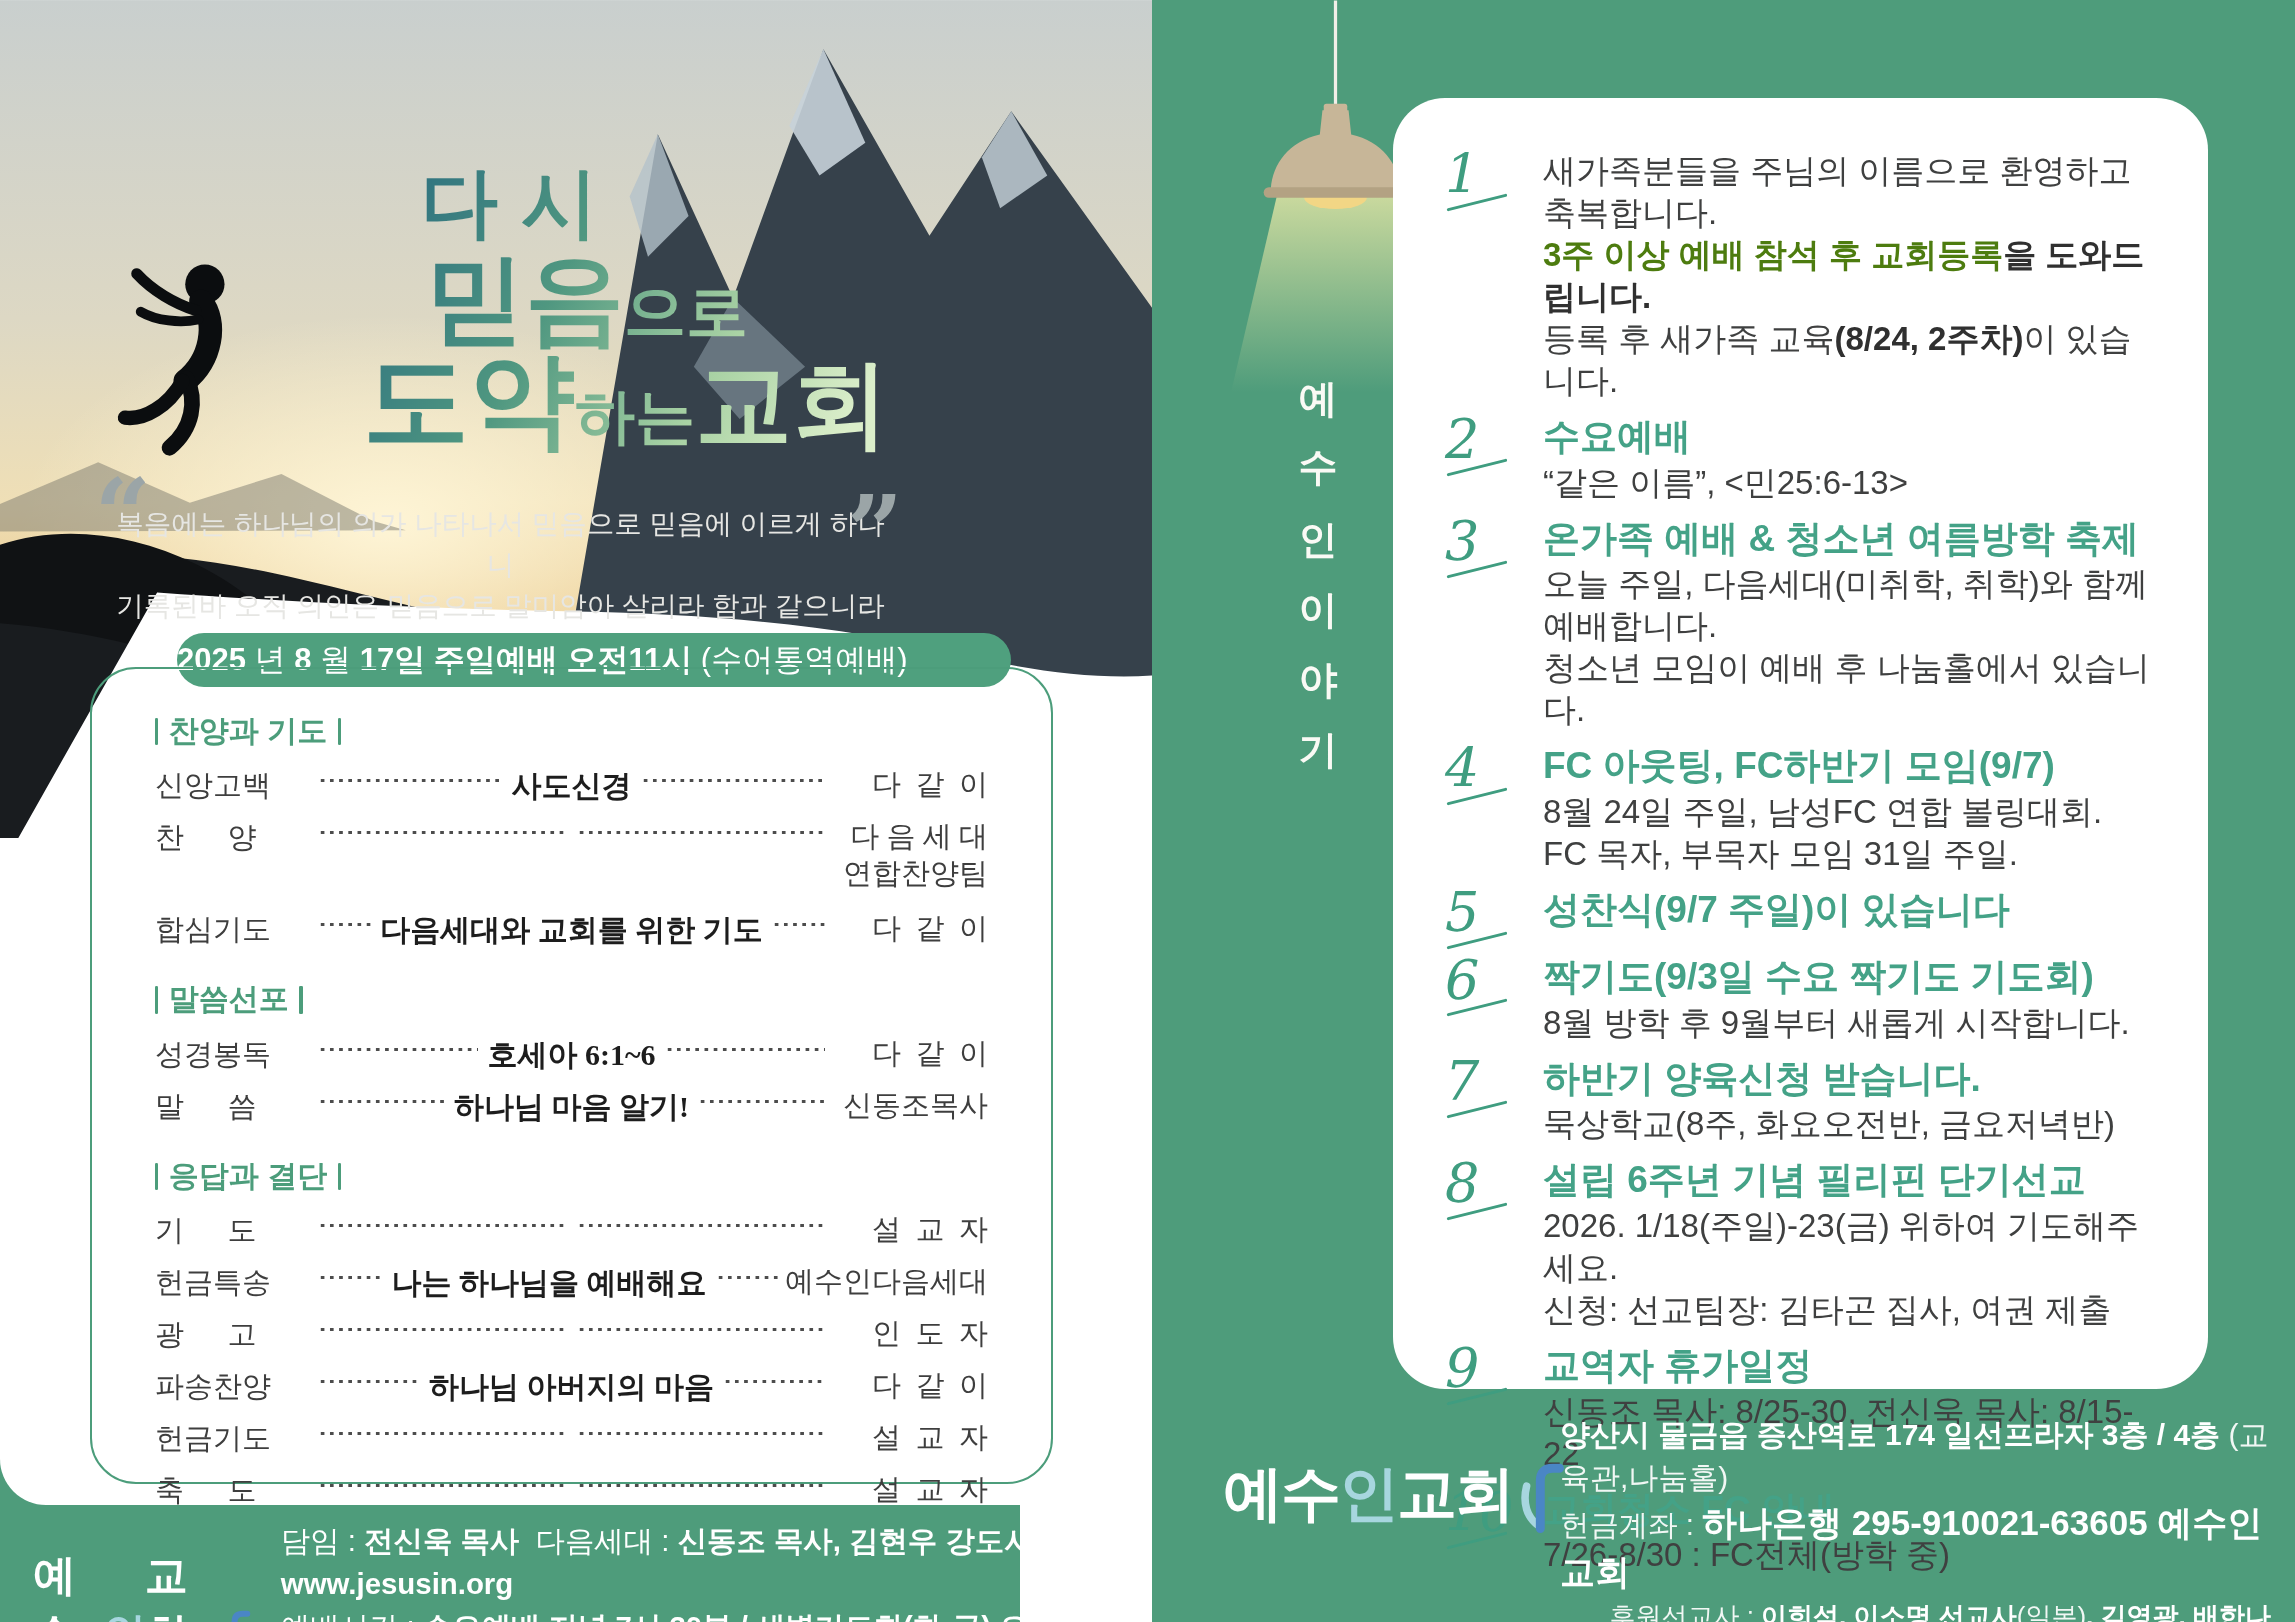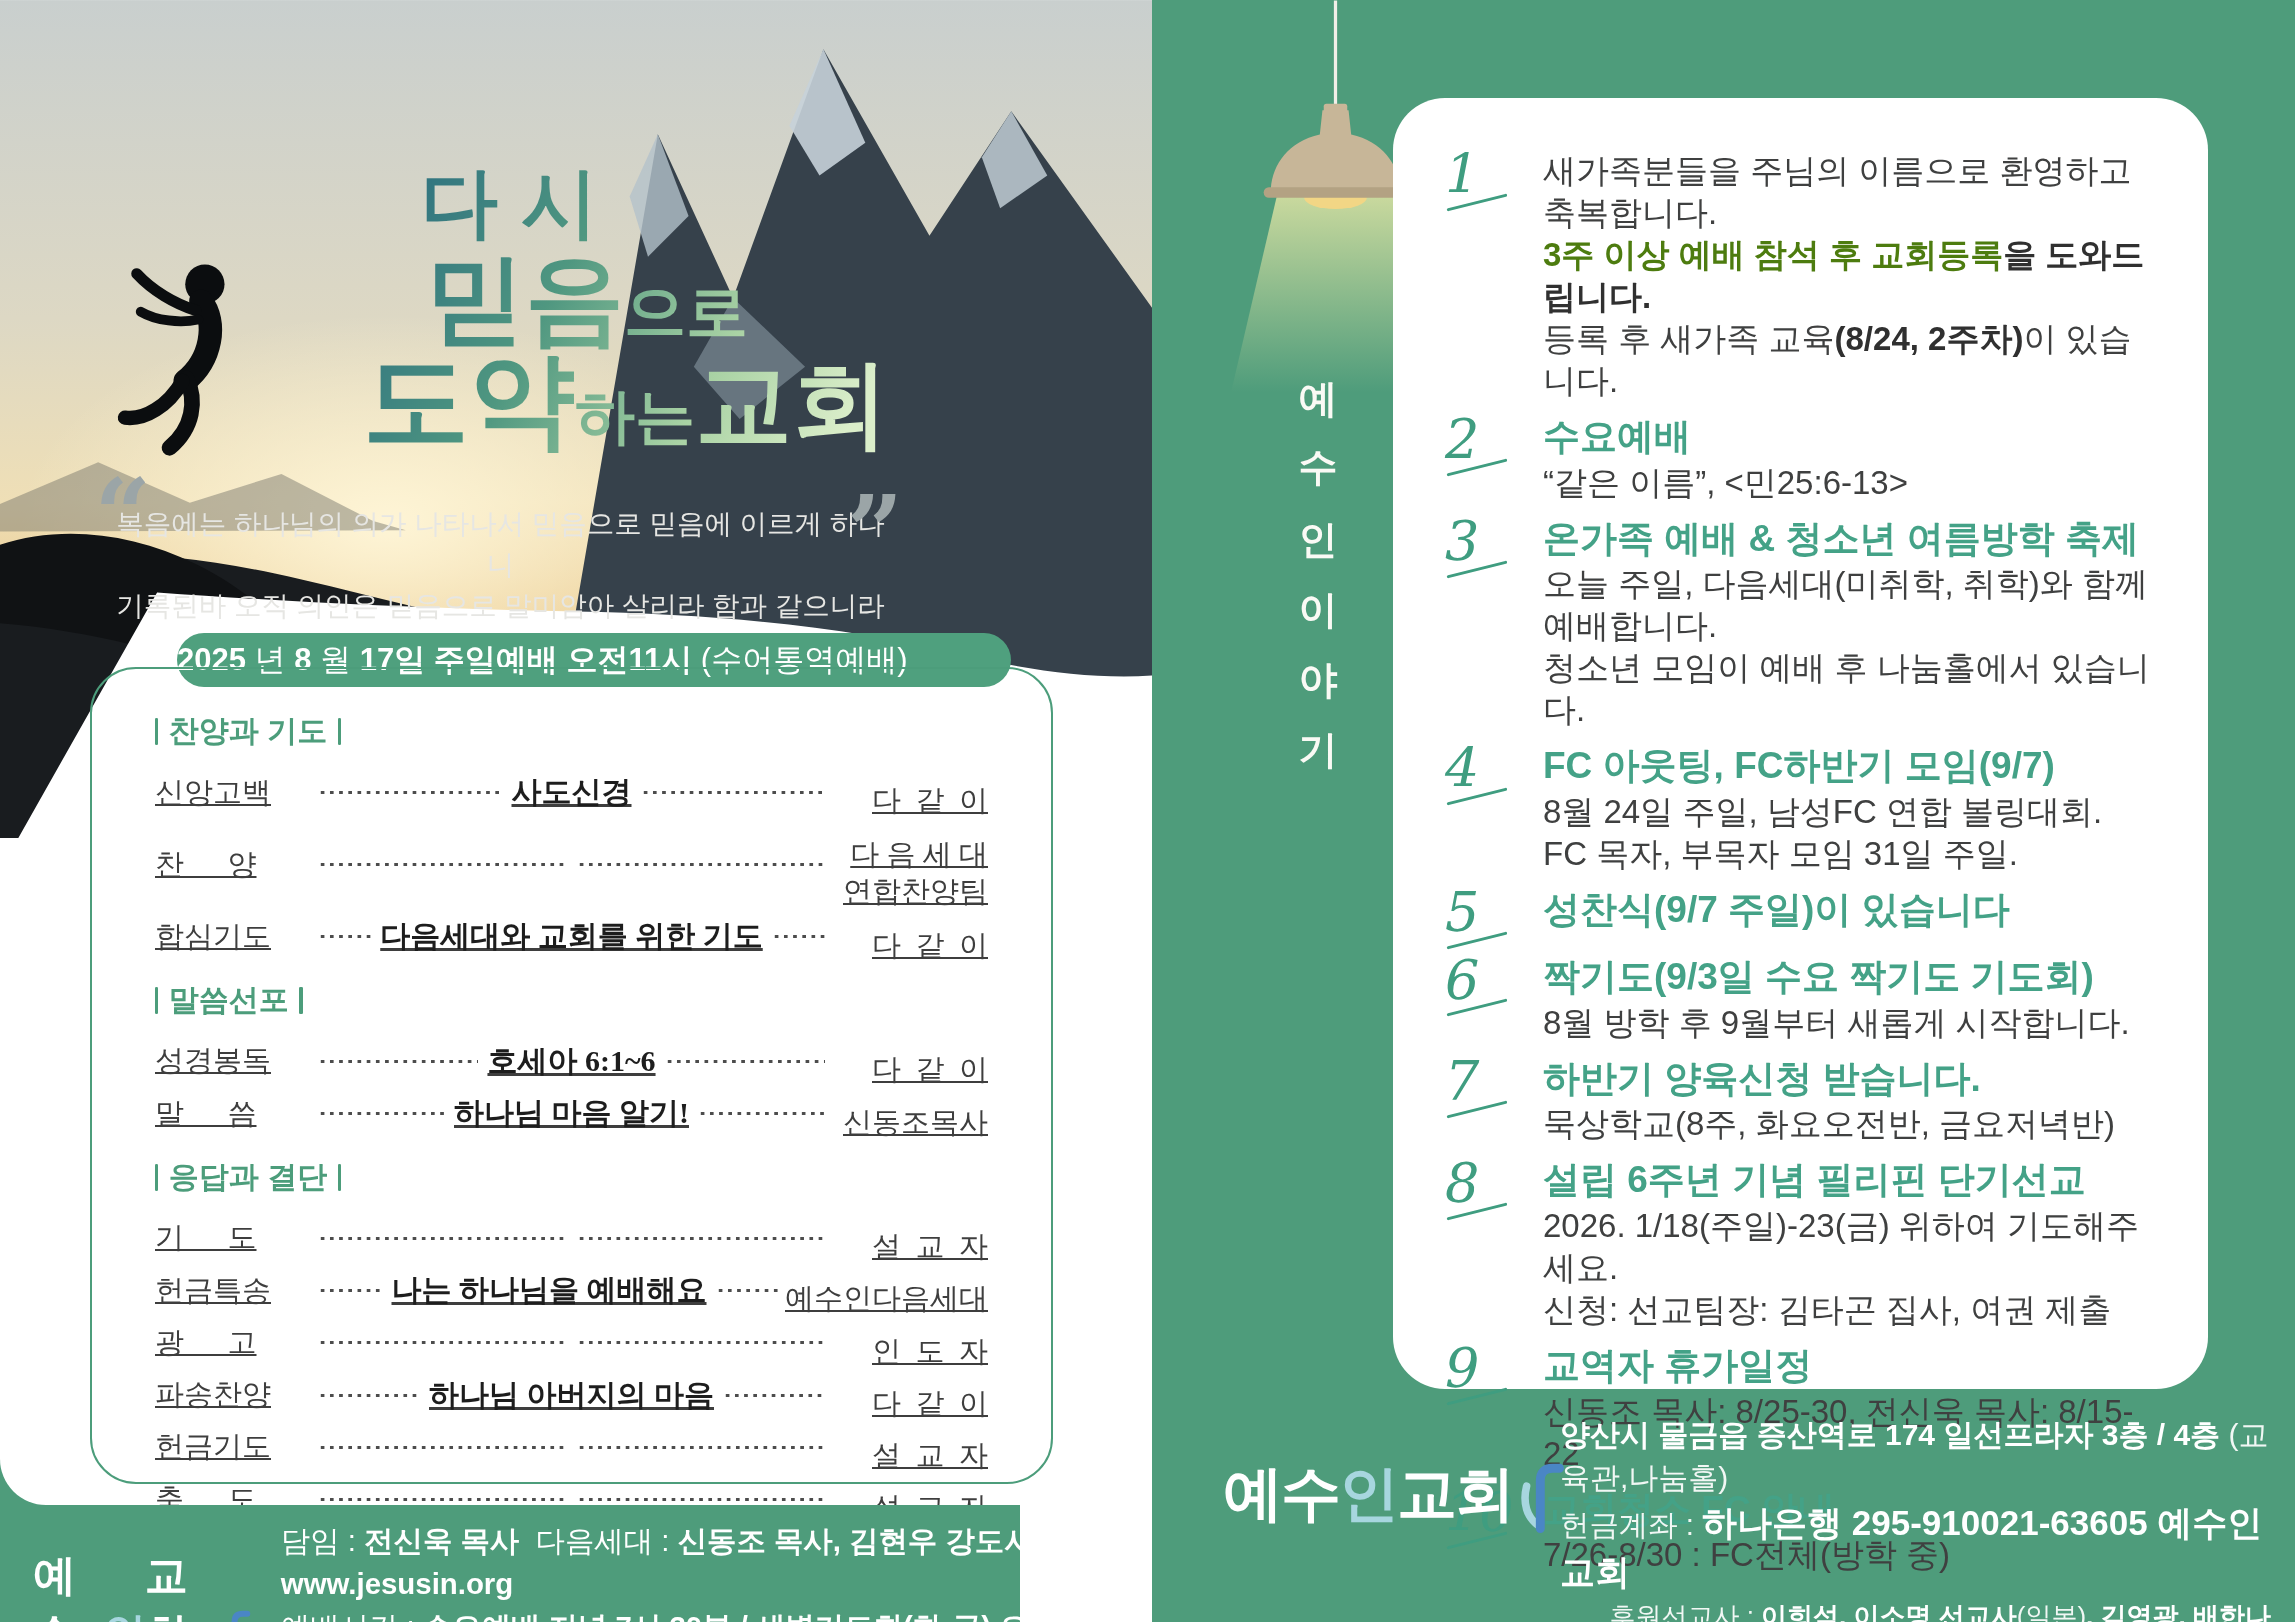--- a/index.html
+++ b/index.html
@@ -40,30 +40,30 @@
                border-radius:27px;display:flex;align-items:center;
                color:#fff;font-size:31px;white-space:pre;}
   .order-card{position:absolute;left:90px;top:667px;width:963px;height:817px;
               border:2.6px solid #4C9D7B;border-radius:46px;box-sizing:border-box;
               padding:42px 63px 0 63px;}
   .osection{margin-bottom:17px;}
   .oheader{display:flex;align-items:center;color:#4C9D7B;font-size:30px;font-weight:700;
            margin-bottom:14.4px;}
   .obar{width:3.3px;height:27.5px;background:#4C9D7B;border-radius:1.3px;}
   .oheader span.htxt{margin:0 10.5px;}
-  .orow{display:flex;align-items:center;font-family:"Liberation Serif","DejaVu Serif",serif;
-        color:#3E3E3E;font-size:29px;min-height:52px;text-decoration:underline;}
+  .orow{display:flex;align-items:flex-start;font-family:"Liberation Serif","DejaVu Serif",serif;
+        color:#3E3E3E;font-size:29px;min-height:52px;}
   .orow.tall{min-height:92px;}
   .olabel{width:158px;white-space:pre;flex:none;}
   .odots{flex:1 1 auto;height:29px;margin:0 5.2px;min-width:19.6px;
          background-image:radial-gradient(circle,#4C4C4C 1.7px,transparent 1.9px);
          background-size:9.2px 29px;background-repeat:repeat-x;background-position:0 center;}
   .ocenter{white-space:pre;font-weight:700;color:#1D1D1D;font-size:30px;padding:0 3.9px;flex:none;}
   .ocenter:empty{display:none;padding:0;}
-  .oright{min-width:158px;white-space:pre;text-align:right;flex:none;line-height:1.25;margin-top:16px;}
+  .oright{min-width:158px;white-space:pre;text-align:right;flex:none;line-height:1.25;}
 
   .left-footer{position:absolute;left:0;top:1505px;width:1152px;height:118px;}
   .lf-inner{position:absolute;left:33px;top:14.4px;display:flex;align-items:center;}
   .footer-lines{margin-left:30px;color:#fff;}
   .fl{font-size:29.4px;line-height:43px;white-space:pre-wrap;}
 
   
   .logo{display:flex;align-items:flex-end;}
   .logo .lg1{color:#fff;}
   .logo .lg2{color:#A7D6DF;}

